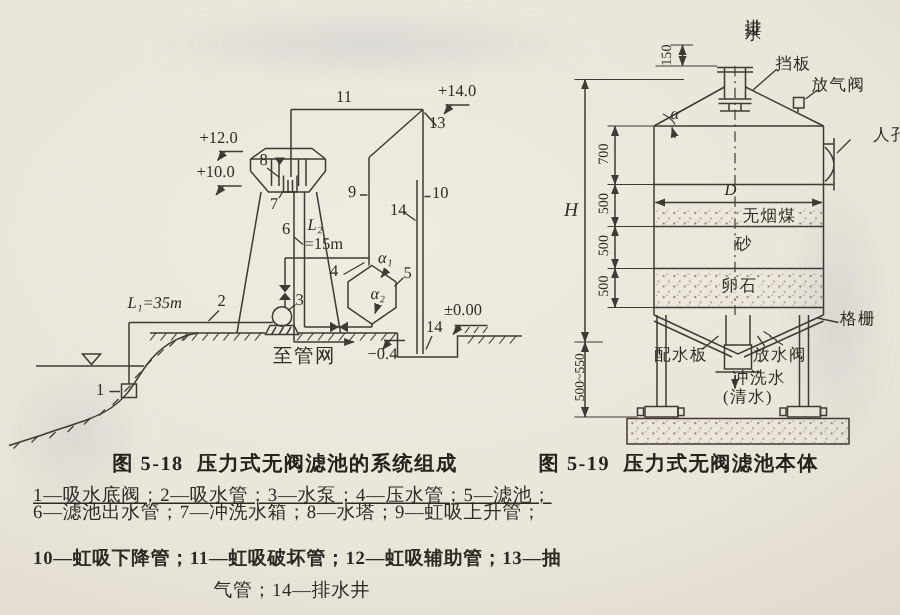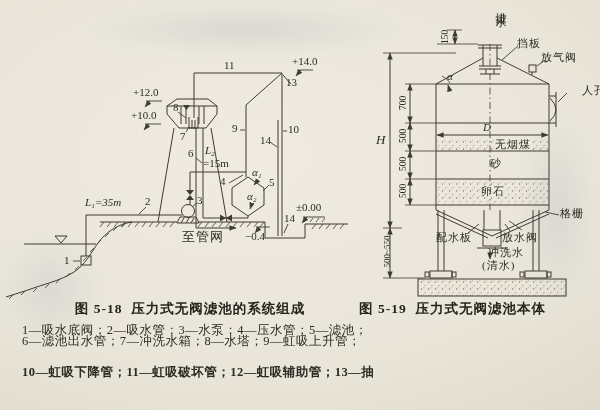--- a/index.html
+++ b/index.html
@@ -196,17 +196,18 @@
   <div class="lbl it" style="left:376px;top:133px;font-size:13px;">H</div>
   <div class="lbl cjk" style="left:560px;top:208px;">格栅</div>
   <div class="lbl cjk" style="left:436px;top:232px;">配水板</div>
   <div class="lbl cjk" style="left:502px;top:232px;">放水阀</div>
   <div class="lbl cjk" style="left:488px;top:247px;">冲洗水</div>
   <div class="lbl cjk" style="left:482px;top:260px;">(清水)</div>
   <div class="vdim" style="left:364px;top:247px;width:46px;font-size:9px;">500~550</div>
 
   <div class="cap" style="left:50px;top:301px;width:280px;">图 5-18  压力式无阀滤池的系统组成</div>
   <div class="cap" style="left:315px;top:301px;width:275px;">图 5-19  压力式无阀滤池本体</div>
-  <div class="leg" style="left:22px;top:323px;">1—吸水底阀；2—吸水管；3—水泵；4—压水管；5—滤池；</div>
+  <div class="leg" style="left:22px;top:323px;text-decoration:underline;">1—吸水底阀；2—吸水管；3—水泵；4—压水管；5—滤池；</div>
   <div class="leg" style="left:22px;top:334px;text-align:right;">6—滤池出水管；7—冲洗水箱；8—水塔；9—虹吸上升管；</div>
   <div class="leg" style="left:22px;top:365px;font-weight:bold;">10—虹吸下降管；11—虹吸破坏管；12—虹吸辅助管；13—抽</div>
+  <div class="leg" style="left:22px;top:386px;width:345px;text-align:center;">气管；14—排水井</div>
 
 </div>
 
 </body></html>

